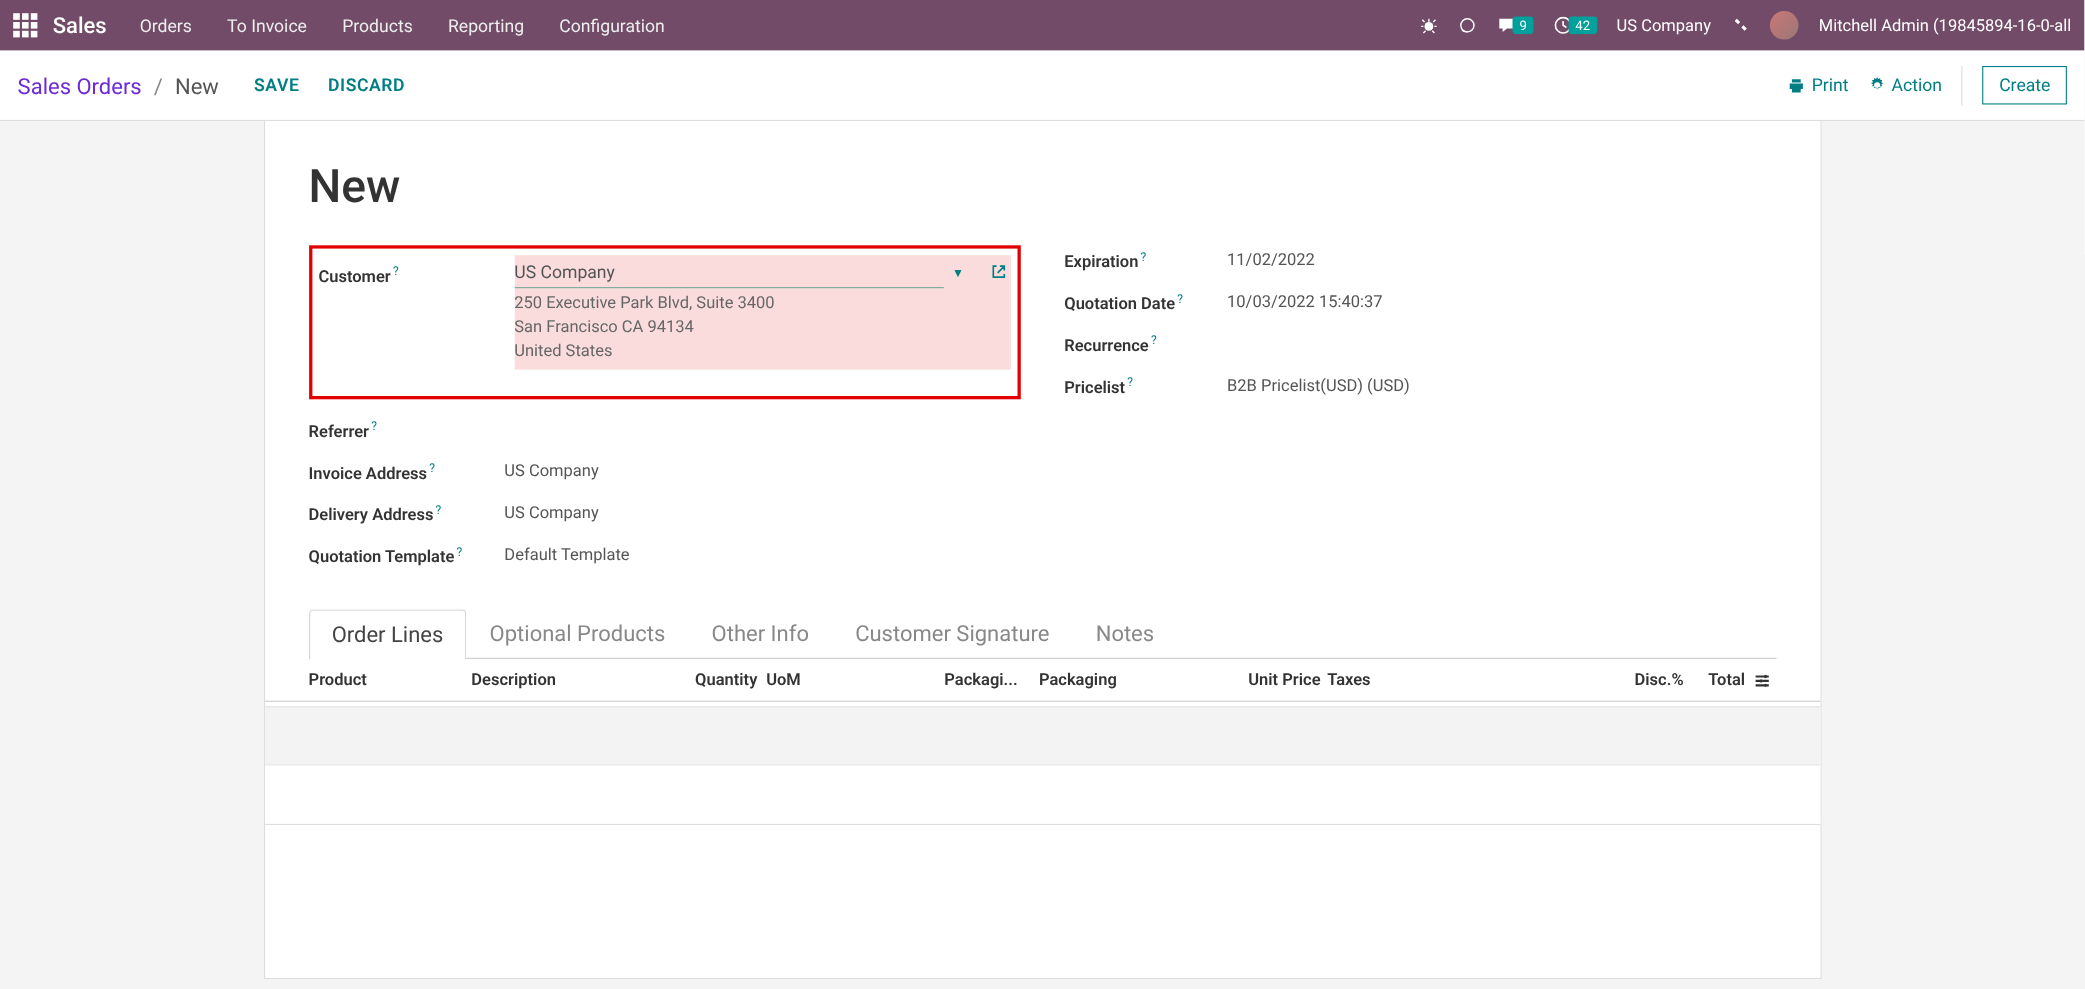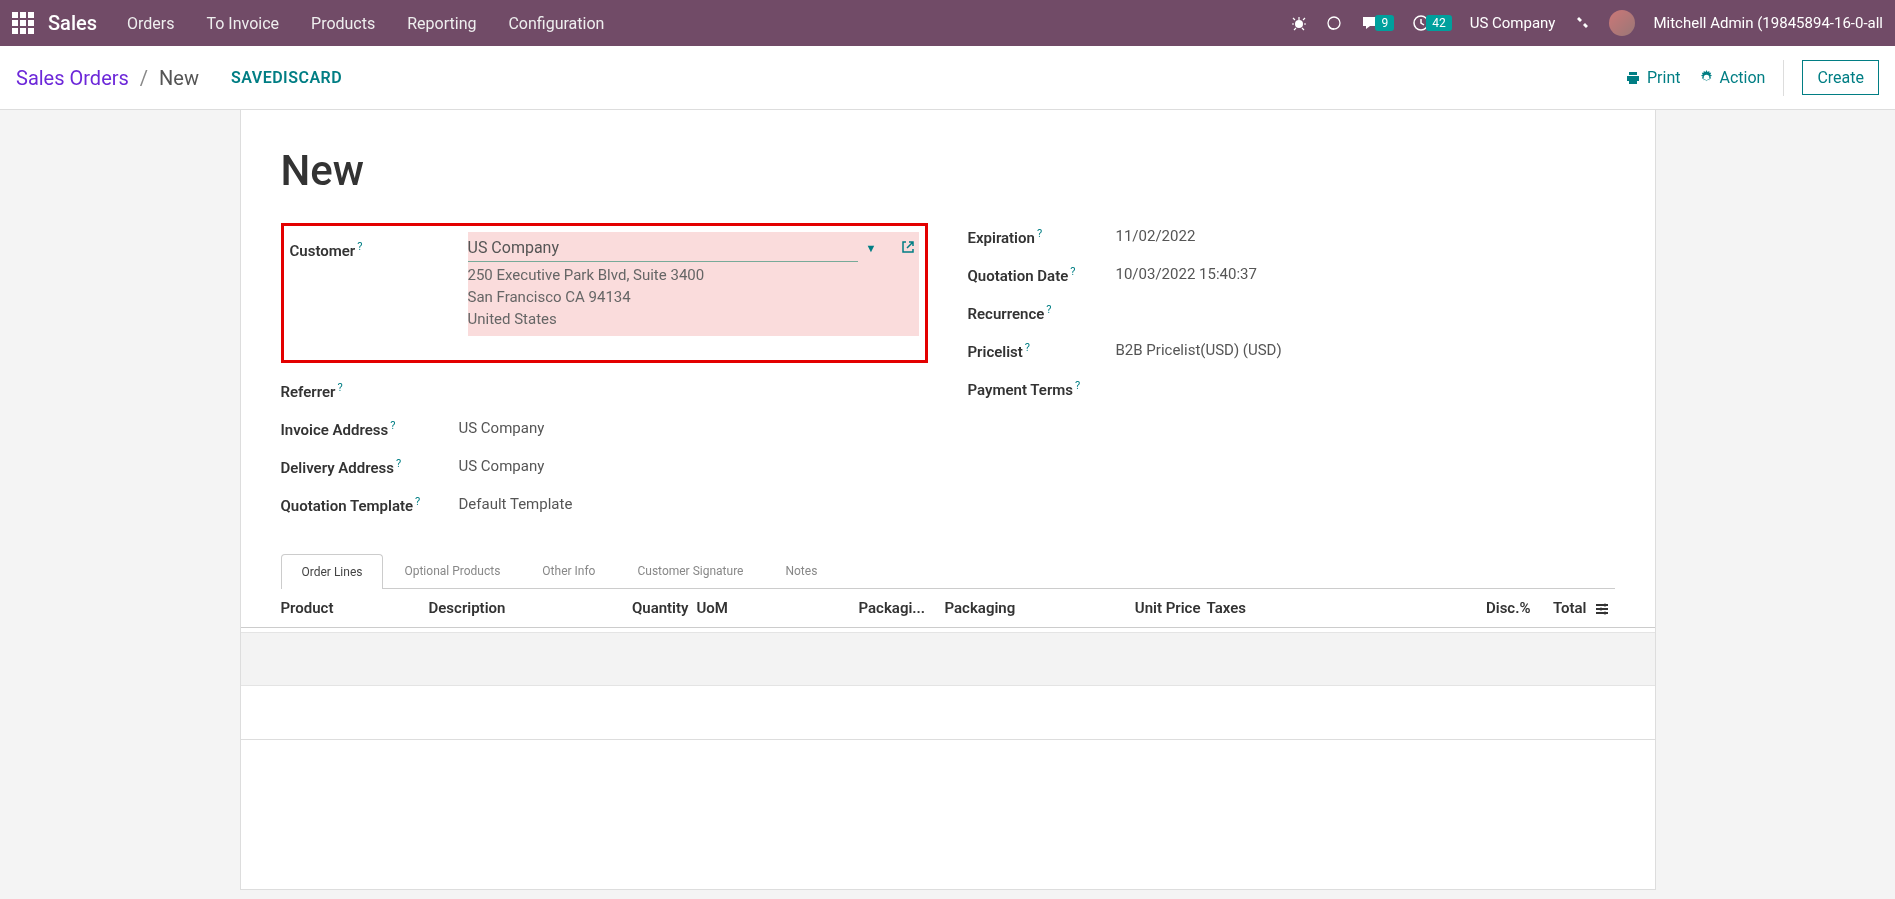--- a/index.html
+++ b/index.html
@@ -13,21 +13,21 @@
 .nav-items a { color: #eee; text-decoration: none; cursor: pointer; }
 .topbar-right { margin-left: auto; display: flex; align-items: center; gap: 18px; font-size: 15px; }
 .badge-pill { background: #00A09D; color: #fff; font-size: 12px; padding: 1px 6px; border-radius: 3px; margin-left: -8px; }
 .icon-btn { cursor: pointer; display: flex; align-items: center; gap: 4px; }
 .avatar { width: 26px; height: 26px; border-radius: 50%; background: linear-gradient(135deg,#c77,#977); display:inline-block; }
 
 .controlbar { background: #fff; height: 64px; display: flex; align-items: center; padding: 0 16px; border-bottom: 1px solid #ddd; }
 .breadcrumb { font-size: 20px; color: #555; }
 .breadcrumb .link { color: #6d28d9; cursor: pointer; }
 .breadcrumb .sep { margin: 0 6px; color: #888; }
-.action-buttons { margin-left: 32px; display: flex; }
+.action-buttons { margin-left: 32px; display: flex; gap: 26px; }
 .action-buttons button { background: none; border: none; color: #017E84; font-weight: 600; font-size: 16px; letter-spacing: .5px; cursor: pointer; }
 .right-actions { margin-left: auto; display: flex; align-items: center; gap: 18px; }
 .right-actions .linkbtn { color: #017E84; font-size: 16px; cursor: pointer; display: flex; align-items: center; gap: 6px; }
 .create-btn { border: 1px solid #017E84; color: #017E84; background: #fff; padding: 7px 14px; font-size: 16px; cursor: pointer; }
 .vsep { width:1px; height:36px; background:#ddd; }
 
 .form-wrap { margin: 0 auto; width: 1416px; background: #fff; border: 1px solid #ddd; border-top: none; padding: 36px 0 0 0; min-height: 780px; position: relative; left: 0; }
 .page-content { display:flex; justify-content:center; }
 .form-title { font-size: 42px; font-weight: 500; color: #333; margin: 0 0 28px 40px; }
 
@@ -41,21 +41,21 @@
 .highlight-red { border: 3px solid #e30000; }
 .customer-box { display: flex; padding: 6px 6px 24px 6px; margin-bottom: 14px; }
 .customer-box .field-label { padding-top: 8px; }
 .customer-value { flex: 1; background: #fadcdc; padding: 2px 8px 8px 0; position: relative; }
 .customer-input { width: 390px; border: none; border-bottom: 1px solid #7a9; background: transparent; font-size: 16px; color: #555; padding: 4px 0; outline: none; }
 .dropdown-caret { color: #017E84; position: absolute; left: 398px; top: 10px; font-size: 11px; cursor: pointer; }
 .ext-link { color: #017E84; position: absolute; left: 432px; top: 4px; cursor: pointer; }
 .addr-line { color: #666; font-size: 15px; margin-top: 4px; }
 
 .tabs { display: flex; border-bottom: 1px solid #ccc; margin: 24px 40px 0 40px; }
-.tab { padding: 10px 20px; border: 1px solid transparent; border-bottom: none; font-size: 12px; color: #888; cursor: pointer; }
+.tab { padding: 10px 20px; border: 1px solid transparent; border-bottom: none; font-size: 20px; color: #888; cursor: pointer; }
 .tab.active { border-color: #ccc; background: #fff; color: #444; border-radius: 4px 4px 0 0; position: relative; top: 1px; }
 
 .table-wrap { margin: 0 0 0 0; }
 .thead { display: flex; padding: 10px 40px; font-weight: 600; font-size: 15px; color: #333; border-bottom: 1px solid #ccc; }
 .th-product { width: 148px; }
 .th-desc { width: 182px; }
 .th-qty { width: 78px; text-align: right; }
 .th-uom { width: 170px; padding-left: 8px; }
 .th-packagi { width: 86px; }
 .th-packaging { width: 184px; }
@@ -208,24 +208,20 @@
         <div class="field-label" style="width:148px"><span>Quotation Date</span><sup>?</sup></div>
         <div class="field-value">10/03/2022 15:40:37</div>
       </div>
       <div class="field-row">
         <div class="field-label" style="width:148px"><span>Recurrence</span><sup>?</sup></div>
         <div class="field-value"></div>
       </div>
       <div class="field-row">
         <div class="field-label" style="width:148px"><span>Pricelist</span><sup>?</sup></div>
         <div class="field-value">B2B Pricelist(USD) (USD)</div>
-      </div>
-      <div class="field-row">
-        <div class="field-label" style="width:148px"><span>Payment Terms</span><sup>?</sup></div>
-        <div class="field-value"></div>
       </div>
     </div>
   </div>
 
   <div class="tabs">
     <div class="tab active">Order Lines</div>
     <div class="tab">Optional Products</div>
     <div class="tab">Other Info</div>
     <div class="tab">Customer Signature</div>
     <div class="tab">Notes</div>

